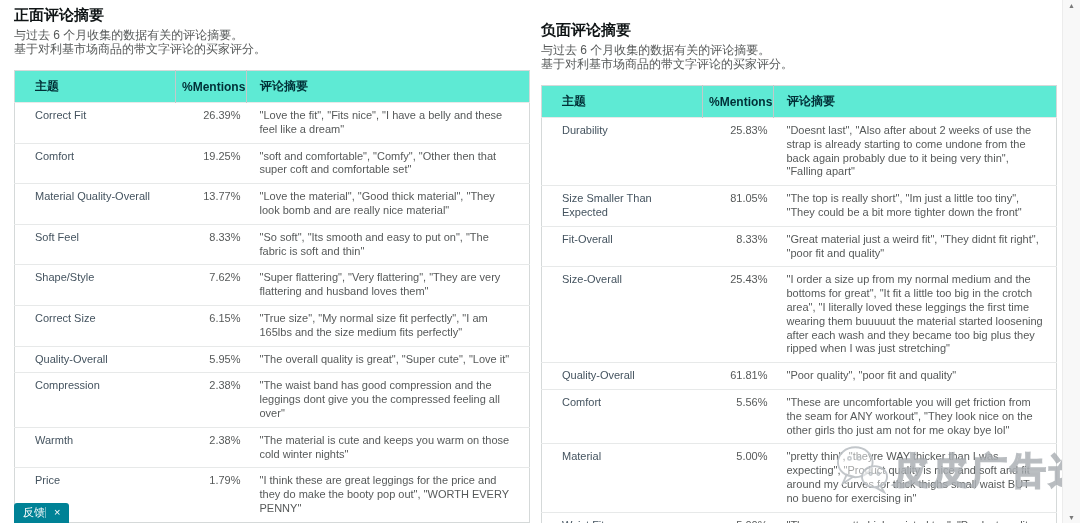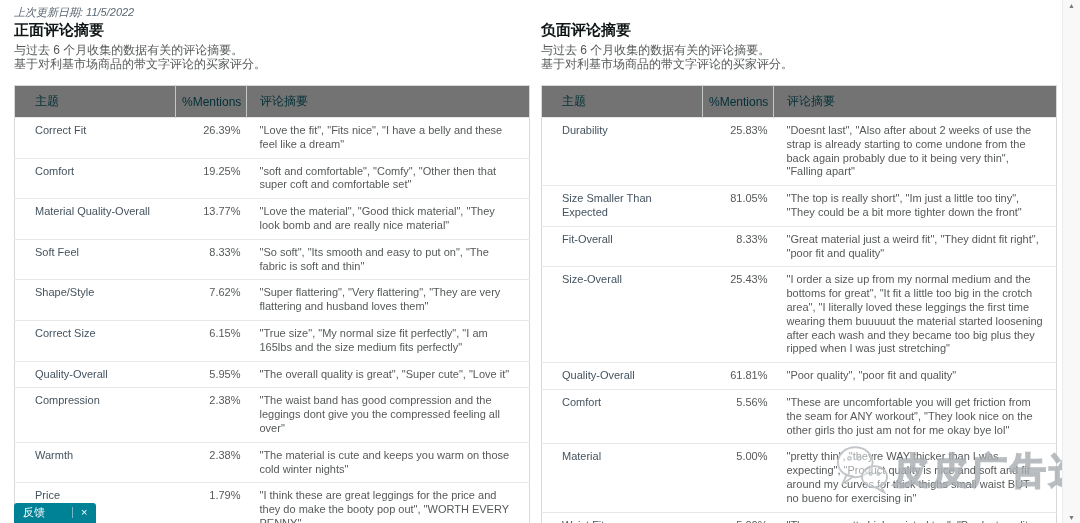--- a/index.html
+++ b/index.html
@@ -40,24 +40,24 @@
     margin: 0 0 14px 0;
   }
   table.summary {
     width: 100%;
     border-collapse: collapse;
     table-layout: fixed;
     border: 1px solid #d5d9d9;
     background: #fff;
   }
   table.summary thead th {
-    background: #737373;
+    background: #5eead4;
     color: #002f36;
     font-size: 12px;
-    font-weight: normal;
+    font-weight: bold;
     text-align: left;
     padding: 7px 8px;
     vertical-align: middle;
   }
   table.summary thead th.h-topic { width: 132px; padding-left: 20px; }
   table.summary thead th.h-pct   { width: 56px; padding-left: 6px; border-left: 1px solid #c3c9c9; }
   table.summary thead th.h-quotes{ padding-left: 13px; border-left: 1px solid #c3c9c9; }
   table.summary tbody td {
     border-top: 1px solid #e7e9e9;
     vertical-align: top;
@@ -74,21 +74,21 @@
     position: absolute;
     left: 14px; bottom: 0;
     background: #008296;
     color: #fff;
     font-size: 11px;
     line-height: 11px;
     padding: 4px 9px 5px 9px;
     border-radius: 3px 3px 0 0;
     display: flex;
     align-items: center;
-    gap: 27px;
+    gap: 0;
     cursor: pointer;
     z-index: 6;
   }
   .feedback .fb-close {
     border-left: 1px solid rgba(255,255,255,0.45);
     padding-left: 8px;
     font-size: 11px;
     cursor: pointer;
   }
 
@@ -132,21 +132,20 @@
     text-shadow: 0 0 1px rgba(170,175,180,0.4);
     white-space: nowrap;
   }
 </style>
 </head>
 <body>
 
 <div class="content">
 
   <section class="panel">
-    <div class="updated">上次更新日期: 11/5/2022</div>
     <h2 class="panel-title">正面评论摘要</h2>
     <p class="sub"><span>与过去 6 个月收集的数据有关的评论摘要。</span><br><span>基于对利基市场商品的带文字评论的买家评分。</span></p>
     <table class="summary">
       <thead>
         <tr>
           <th class="h-topic">主题</th>
           <th class="h-pct">%Mentions</th>
           <th class="h-quotes">评论摘要</th>
         </tr>
       </thead>

